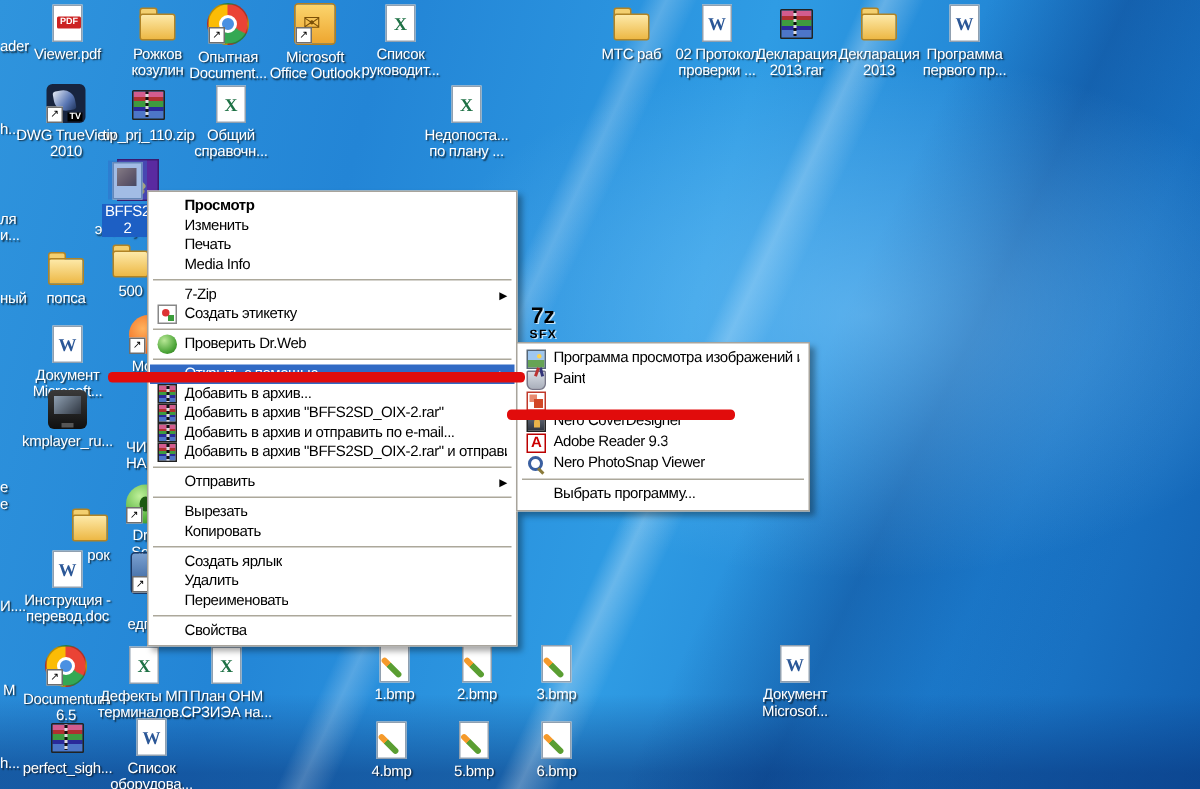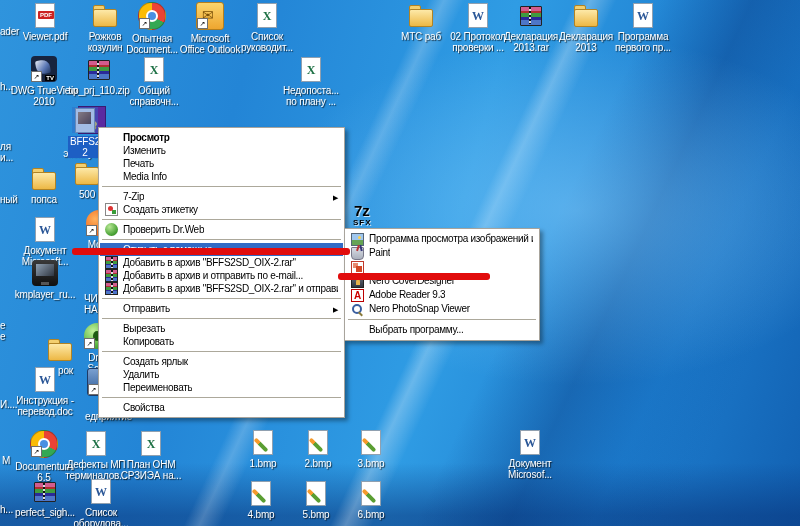--- a/index.html
+++ b/index.html
@@ -457,20 +457,24 @@
         <span class="mtext">Проверить Dr.Web</span>
       </div>
       <div class="msep"></div>
       <div class="mrow hl">
         <span class="mi mi-sp"></span>
         <span class="mtext">Открыть с помощью</span>
         <span class="marrow"></span>
       </div>
       <div class="mrow">
         <span class="mi mi-winrar"></span>
+        <span class="mtext">Добавить в архив...</span>
+      </div>
+      <div class="mrow">
+        <span class="mi mi-winrar"></span>
         <span class="mtext">Добавить в архив "BFFS2SD_OIX-2.rar"</span>
       </div>
       <div class="mrow">
         <span class="mi mi-winrar"></span>
         <span class="mtext">Добавить в архив и отправить по e-mail...</span>
       </div>
       <div class="mrow">
         <span class="mi mi-winrar"></span>
         <span class="mtext">Добавить в архив "BFFS2SD_OIX-2.rar" и отправить по e-mail</span>
       </div>

